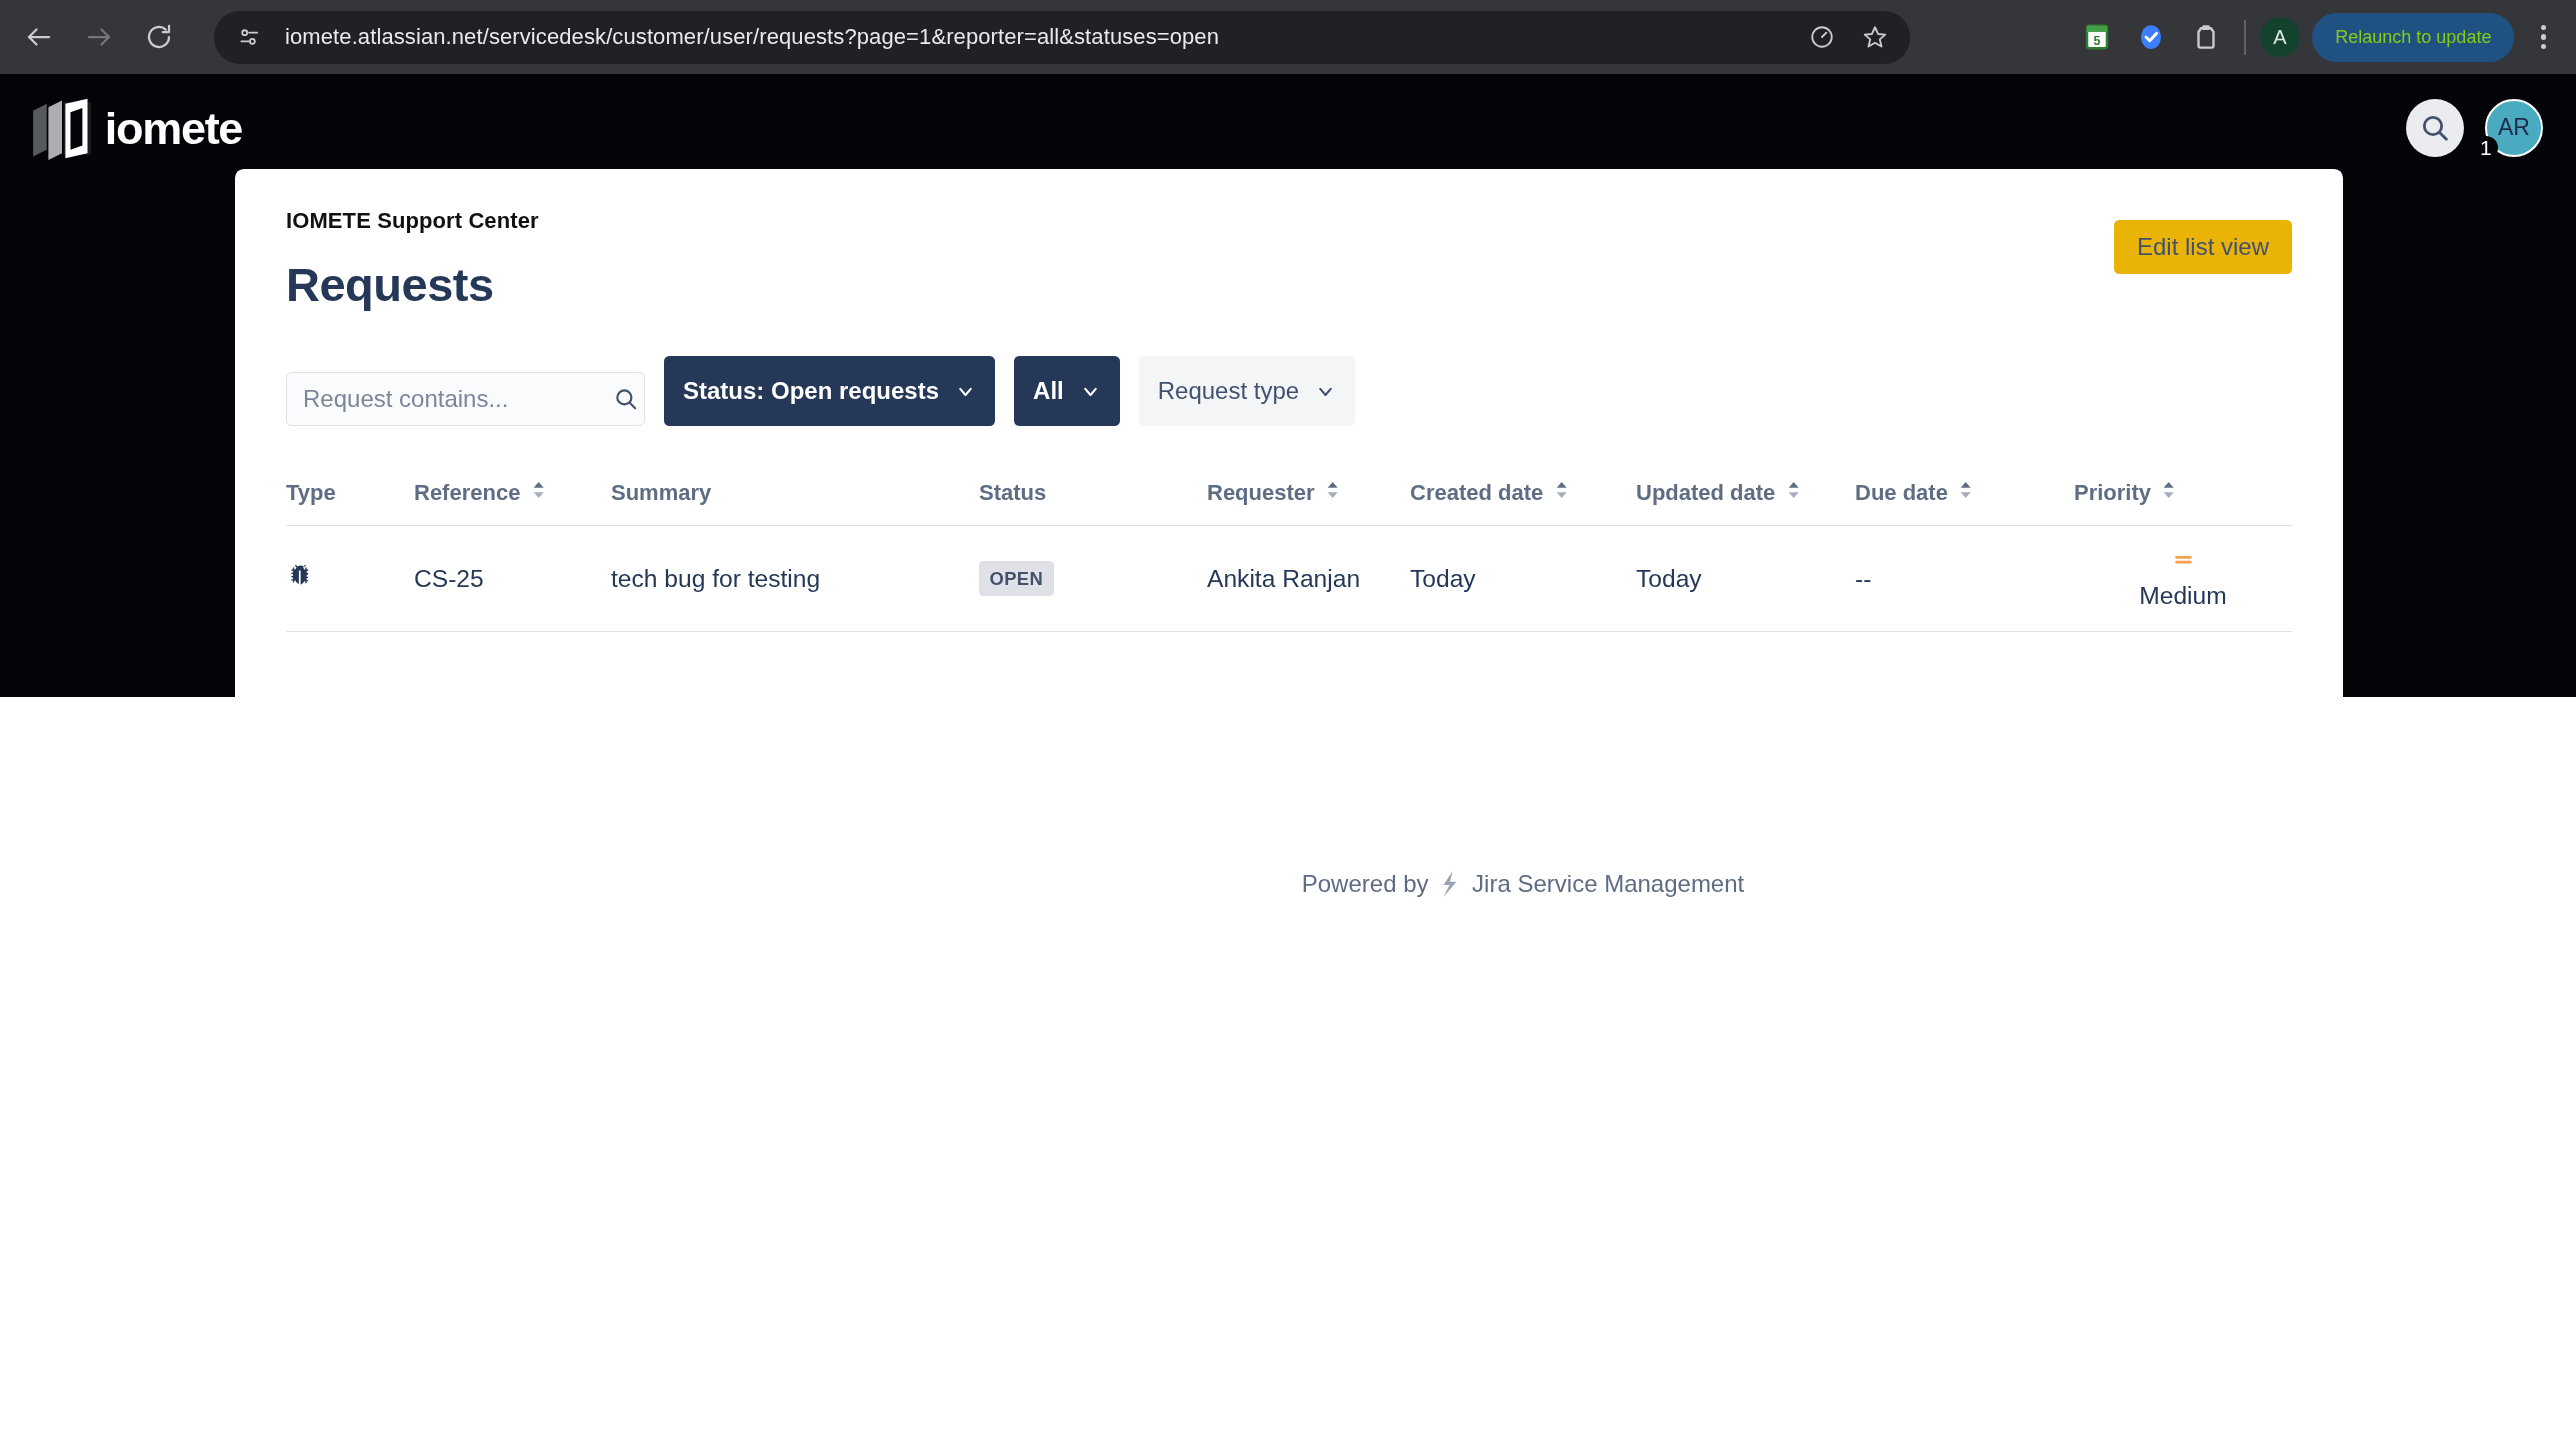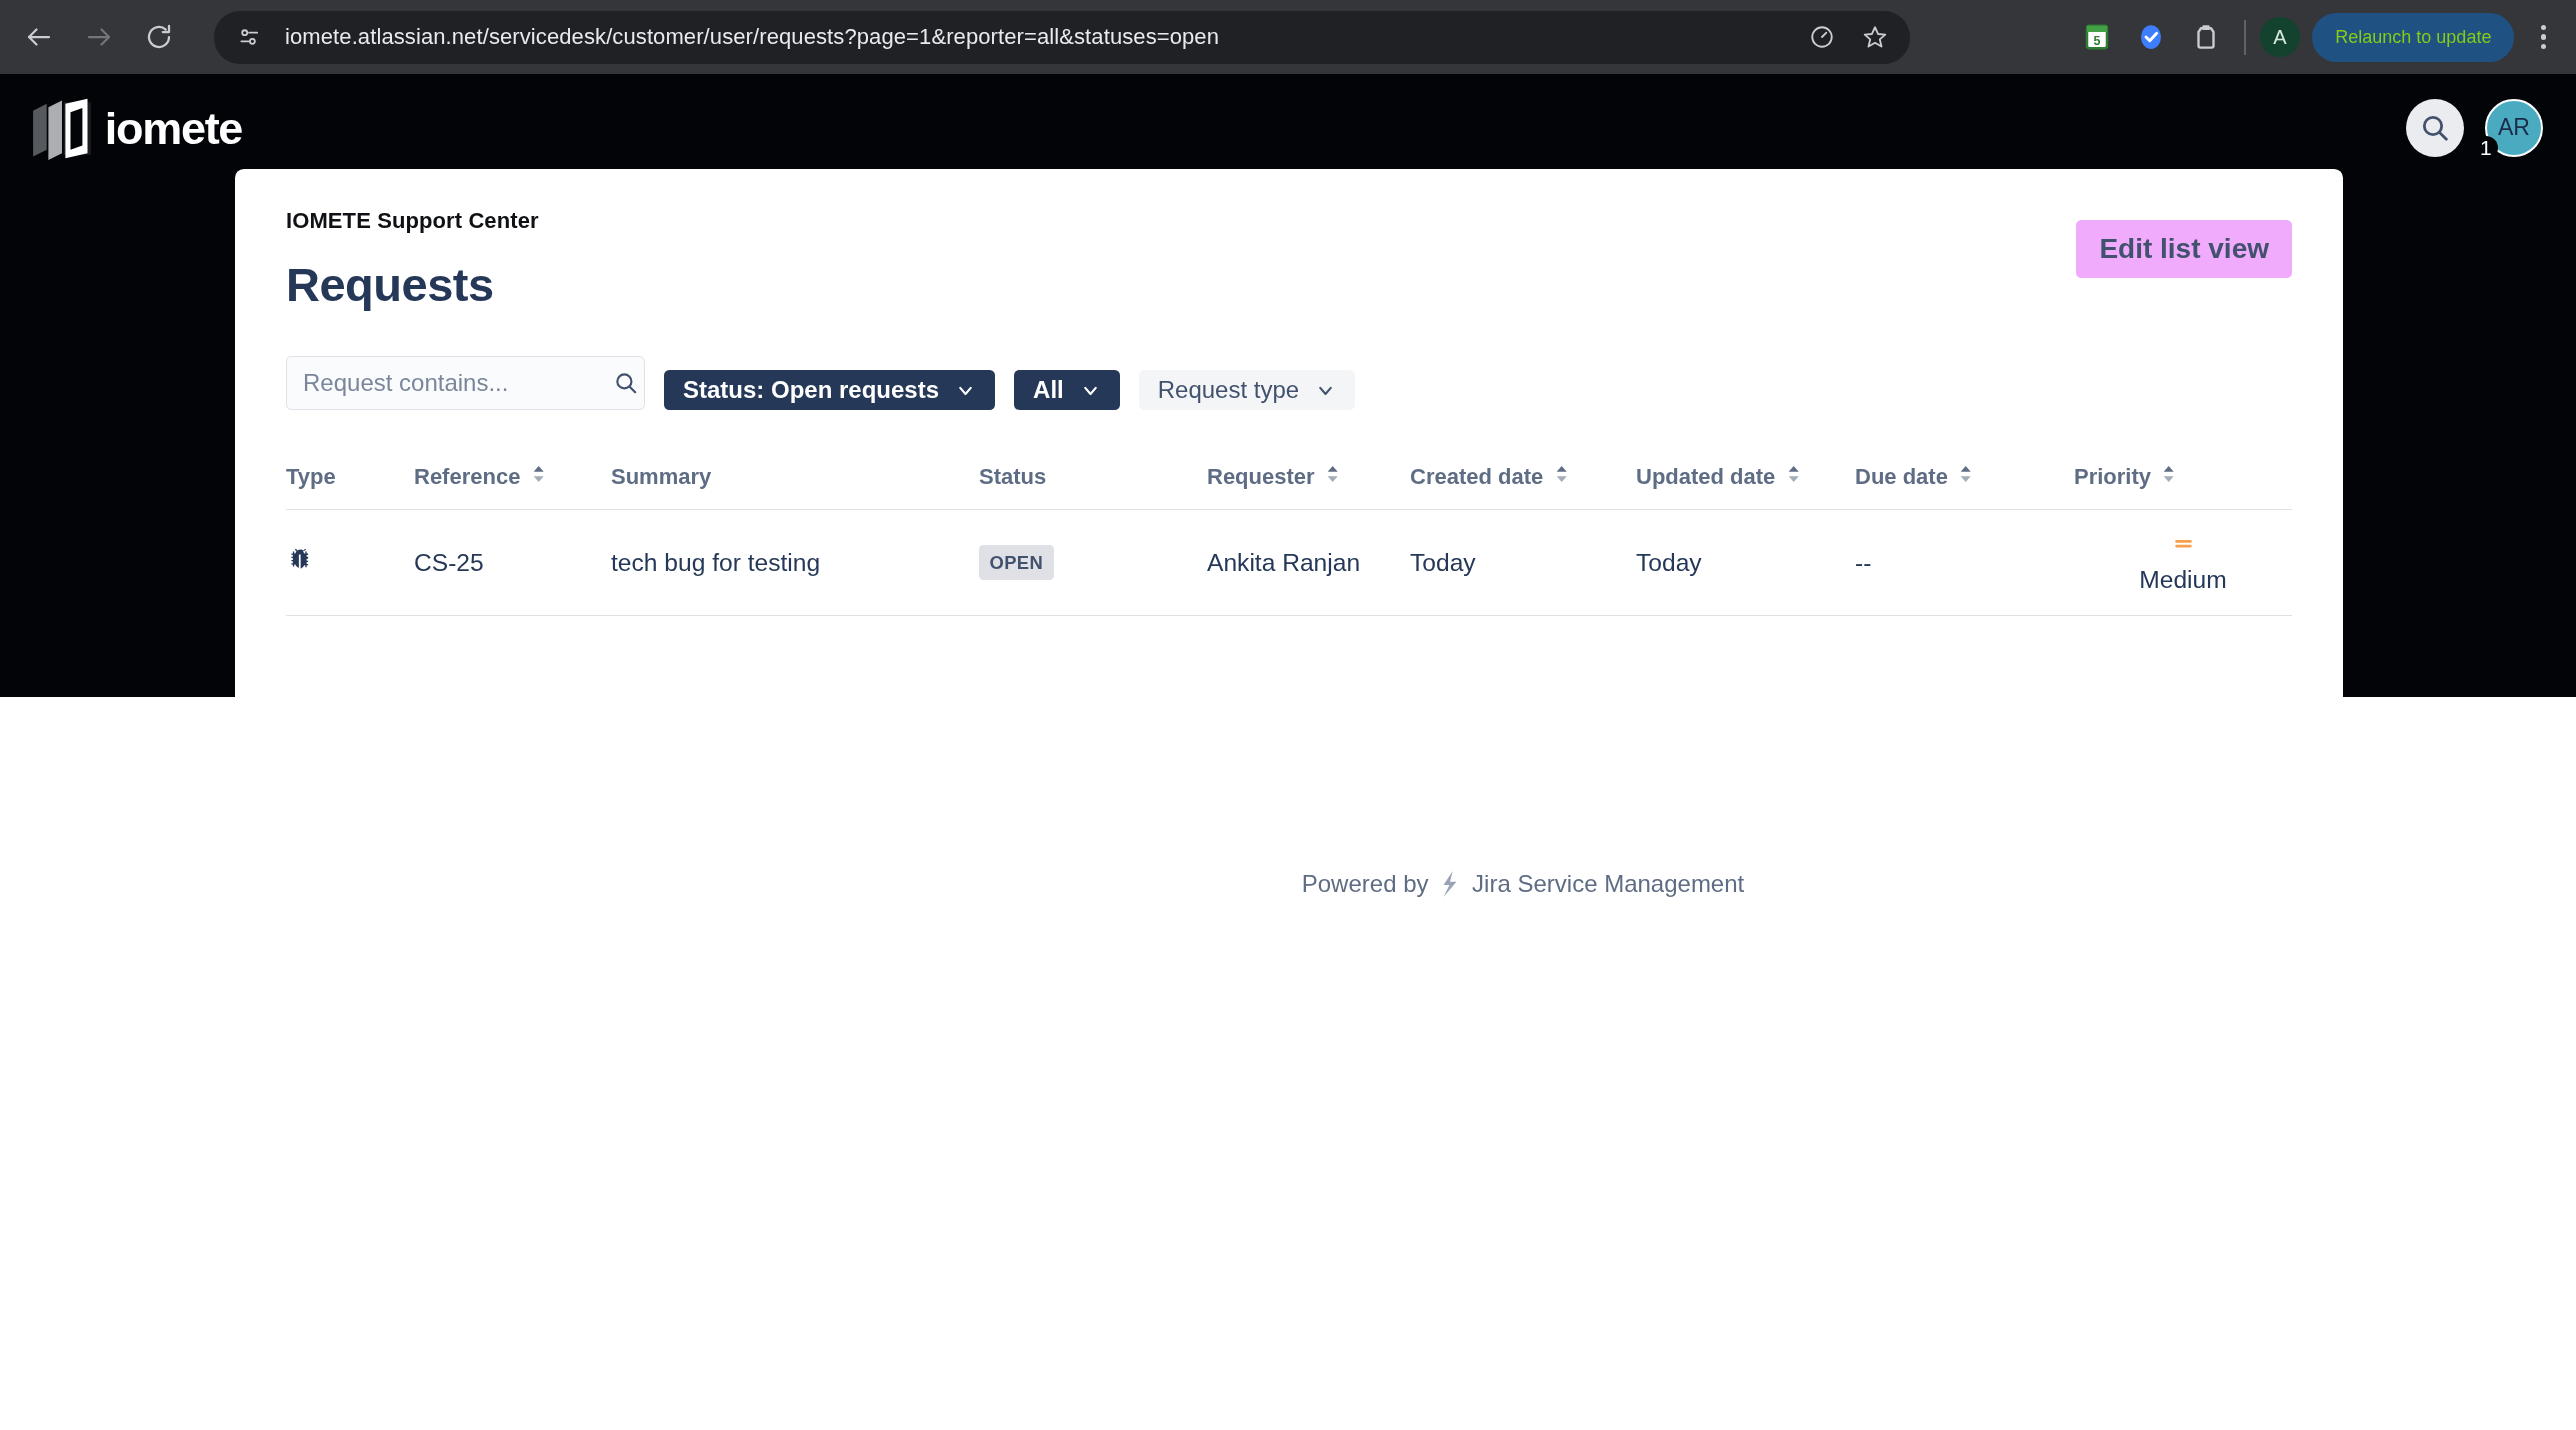--- a/index.html
+++ b/index.html
@@ -149,22 +149,22 @@
   .card-head { display: flex; justify-content: space-between; align-items: flex-start; }
   .portal-name {
     font-size: 22px; font-weight: 700; color: #0f1114;
     letter-spacing: 0.1px;
   }
   .page-title {
     font-size: 47px; font-weight: 700; color: #253858;
     margin-top: 23px; letter-spacing: -0.5px;
   }
   .edit-list-btn {
-    background: #f0abfc; color: #42526e;
-    font-size: 28px; font-weight: 700;
+    background: #eab308; color: #42526e;
+    font-size: 24px; font-weight: 400;
     padding: 13px 23px; border-radius: 5.3px;
     margin-top: 12.3px;
   }
 
   
   .filters {
     display: flex; align-items: flex-end; gap: 19px;
     margin-top: 44px;
   }
   .search-box {
@@ -176,21 +176,21 @@
     padding: 0 16px;
   }
   .search-box input {
     flex: 1; border: none; outline: none; background: transparent;
     font-size: 24px; color: #42526e;
     font-family: "Liberation Sans", sans-serif;
   }
   .search-box input::placeholder { color: #7a869a; }
   .search-box .mag { color: #42526e; display: flex; }
   .pill {
-    height: 40px; border-radius: 5.3px;
+    height: 70px; border-radius: 5.3px;
     display: flex; align-items: center; gap: 16px;
     padding: 8px 19px;
     font-size: 24px;
   }
   .pill.dark { background: #253858; color: #ffffff; font-weight: 700; }
   .pill.light { background: #f4f5f7; color: #42526e; }
   .chev { display: flex; align-items: center; }
 
   
   .tbl { width: 2006px; margin-top: 54px; border-collapse: collapse; }

